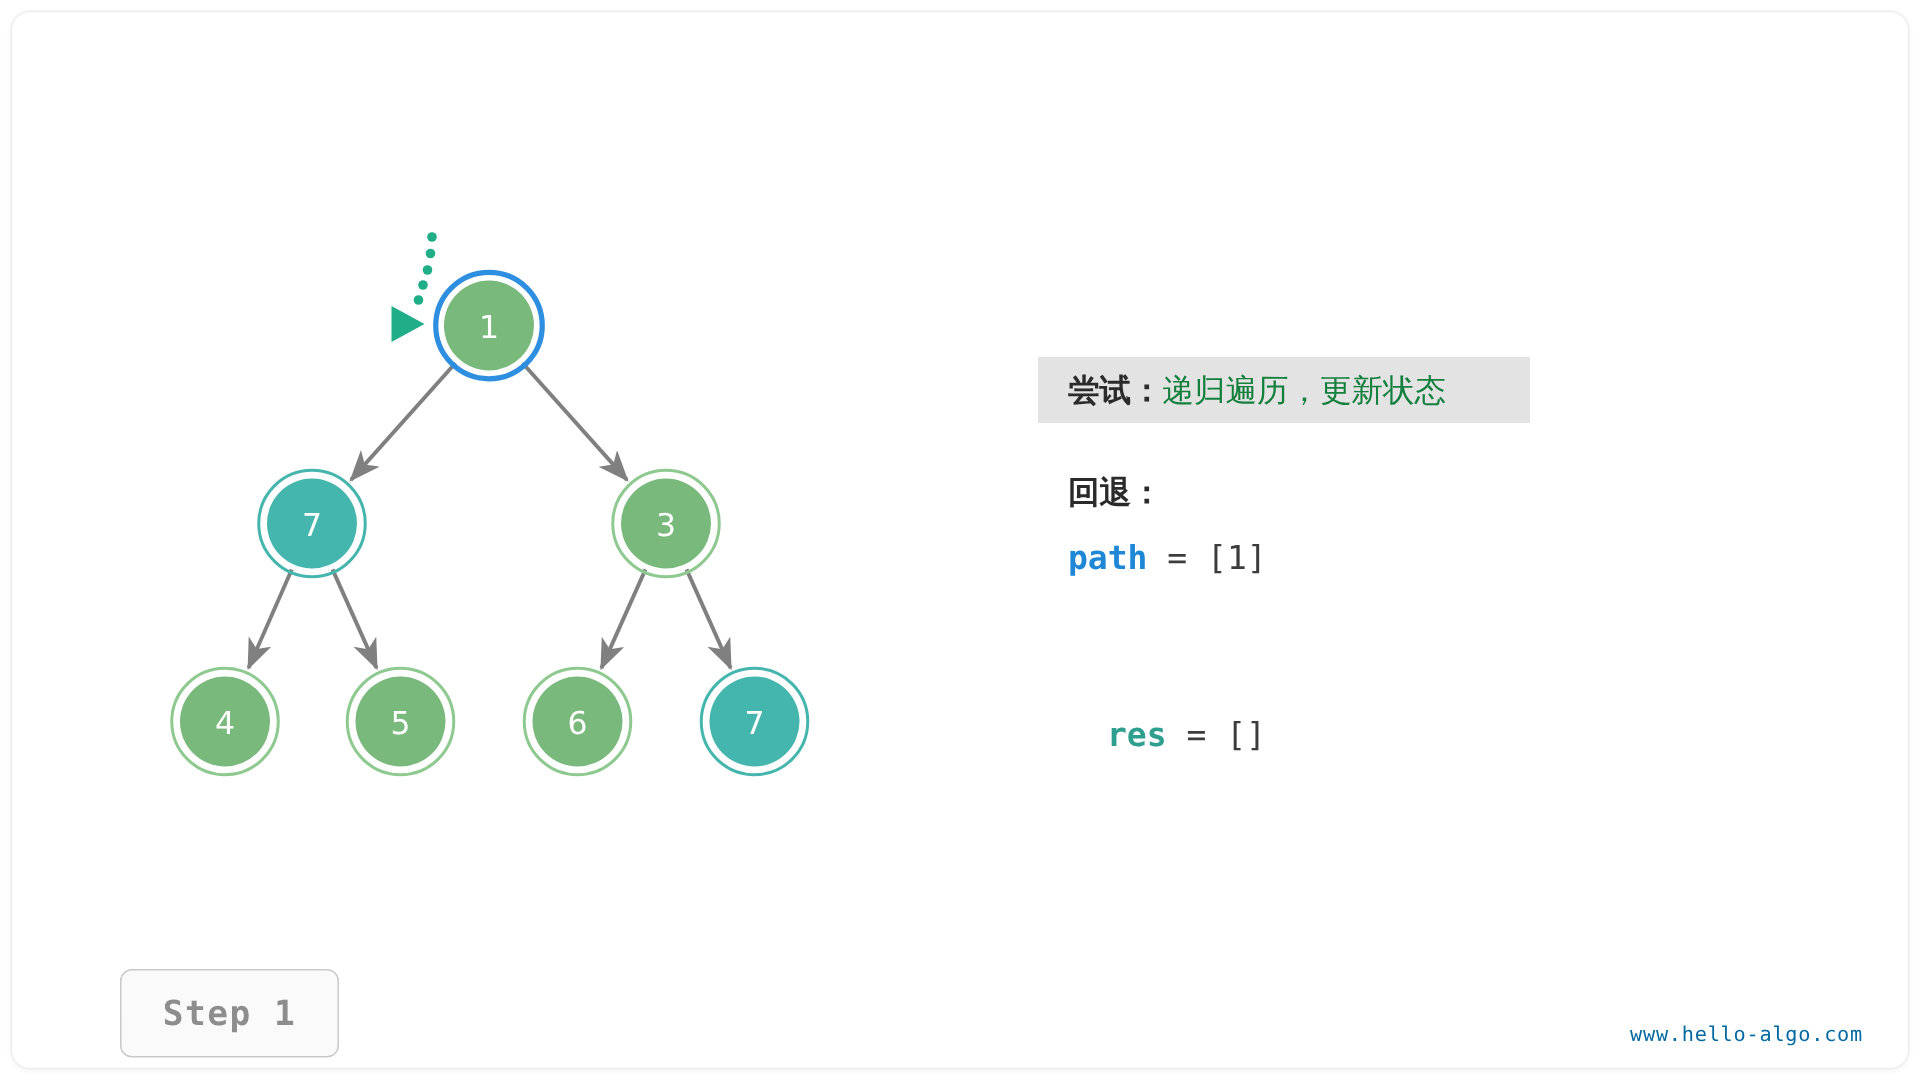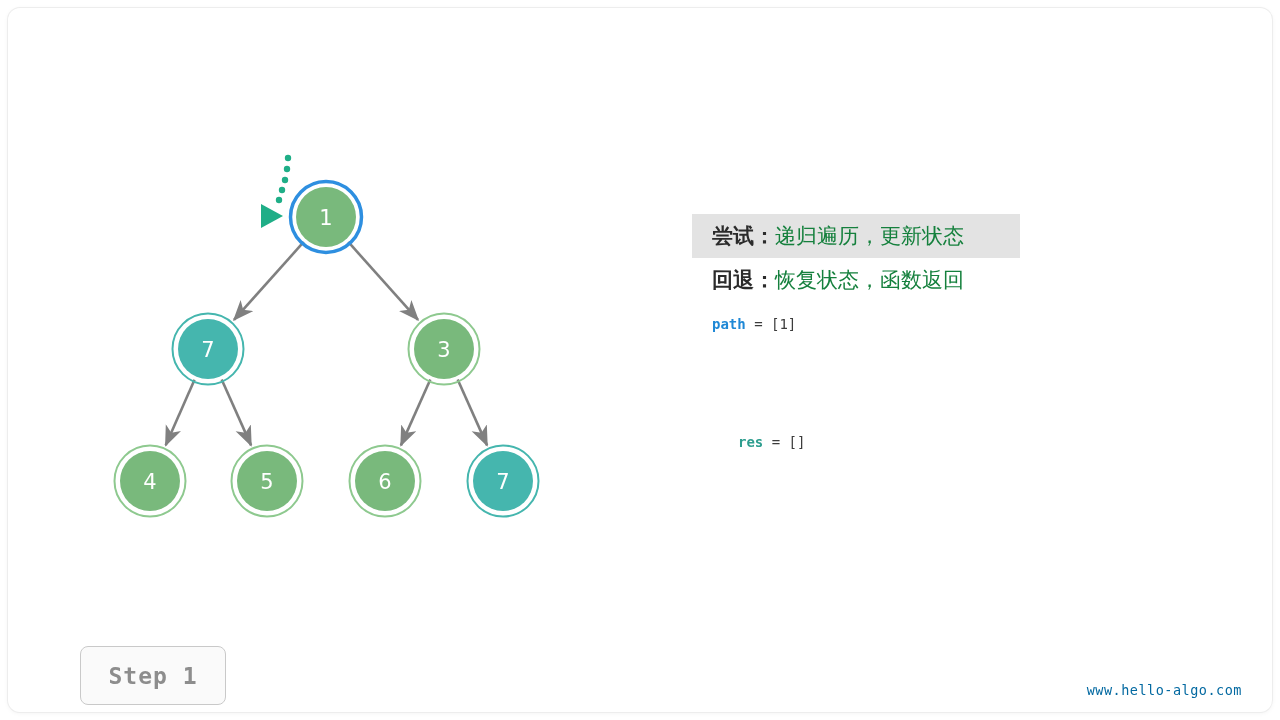--- a/index.html
+++ b/index.html
@@ -27,30 +27,31 @@
     text-anchor:middle;dominant-baseline:central;
   }
 
   
   #panel{position:absolute;left:684px;top:206px;width:520px;}
   .line{
     height:44px;display:flex;align-items:center;
     font-size:21px;color:#3a3a3a;
     font-family:"DejaVu Sans",sans-serif;
     white-space:pre;
+    margin-top:24px;
   }
   .line.highlight{background:#e3e3e3;width:328px;padding-left:20px;box-sizing:border-box;margin-left:0;}
   .line.plain{padding-left:20px;box-sizing:border-box;}
   .kw{font-weight:bold;color:#2b2b2b;}
   .desc{color:#15803d;}
 
   .codeline{
     padding-left:20px;box-sizing:border-box;
     font-family:"DejaVu Sans Mono",monospace;
-    font-size:14px;color:#3c3c3c;white-space:pre;
+    font-size:22px;color:#3c3c3c;white-space:pre;
     display:flex;align-items:center;height:44px;
   }
   .var-path{color:#1e88d6;font-weight:bold;}
   .var-res{color:#2e9e8f;font-weight:bold;margin-left:26px;}
   .code-rest{color:#3c3c3c;}
 
   
   #step-badge{
     position:absolute;left:36px;top:638px;
     width:144px;height:57px;
@@ -139,21 +140,21 @@
     </svg>
   </div>
 
   <div id="panel">
 
     <div class="line highlight">
       <span class="kw">尝试：</span><span class="desc">递归遍历，更新状态</span>
     </div>
 
     <div class="line plain">
-      <span class="kw">回退：</span><span class="desc">恢复状态，函数返回</span>
+      <span class="kw">回退：</span>
     </div>
 
     <div class="codeline">
       <span class="var-path">path</span><span class="code-rest"> = [1]</span>
     </div>
 
     <div style="height:74px;"></div>
 
     <div class="codeline">
       <span class="var-res">res</span><span class="code-rest"> = []</span>

